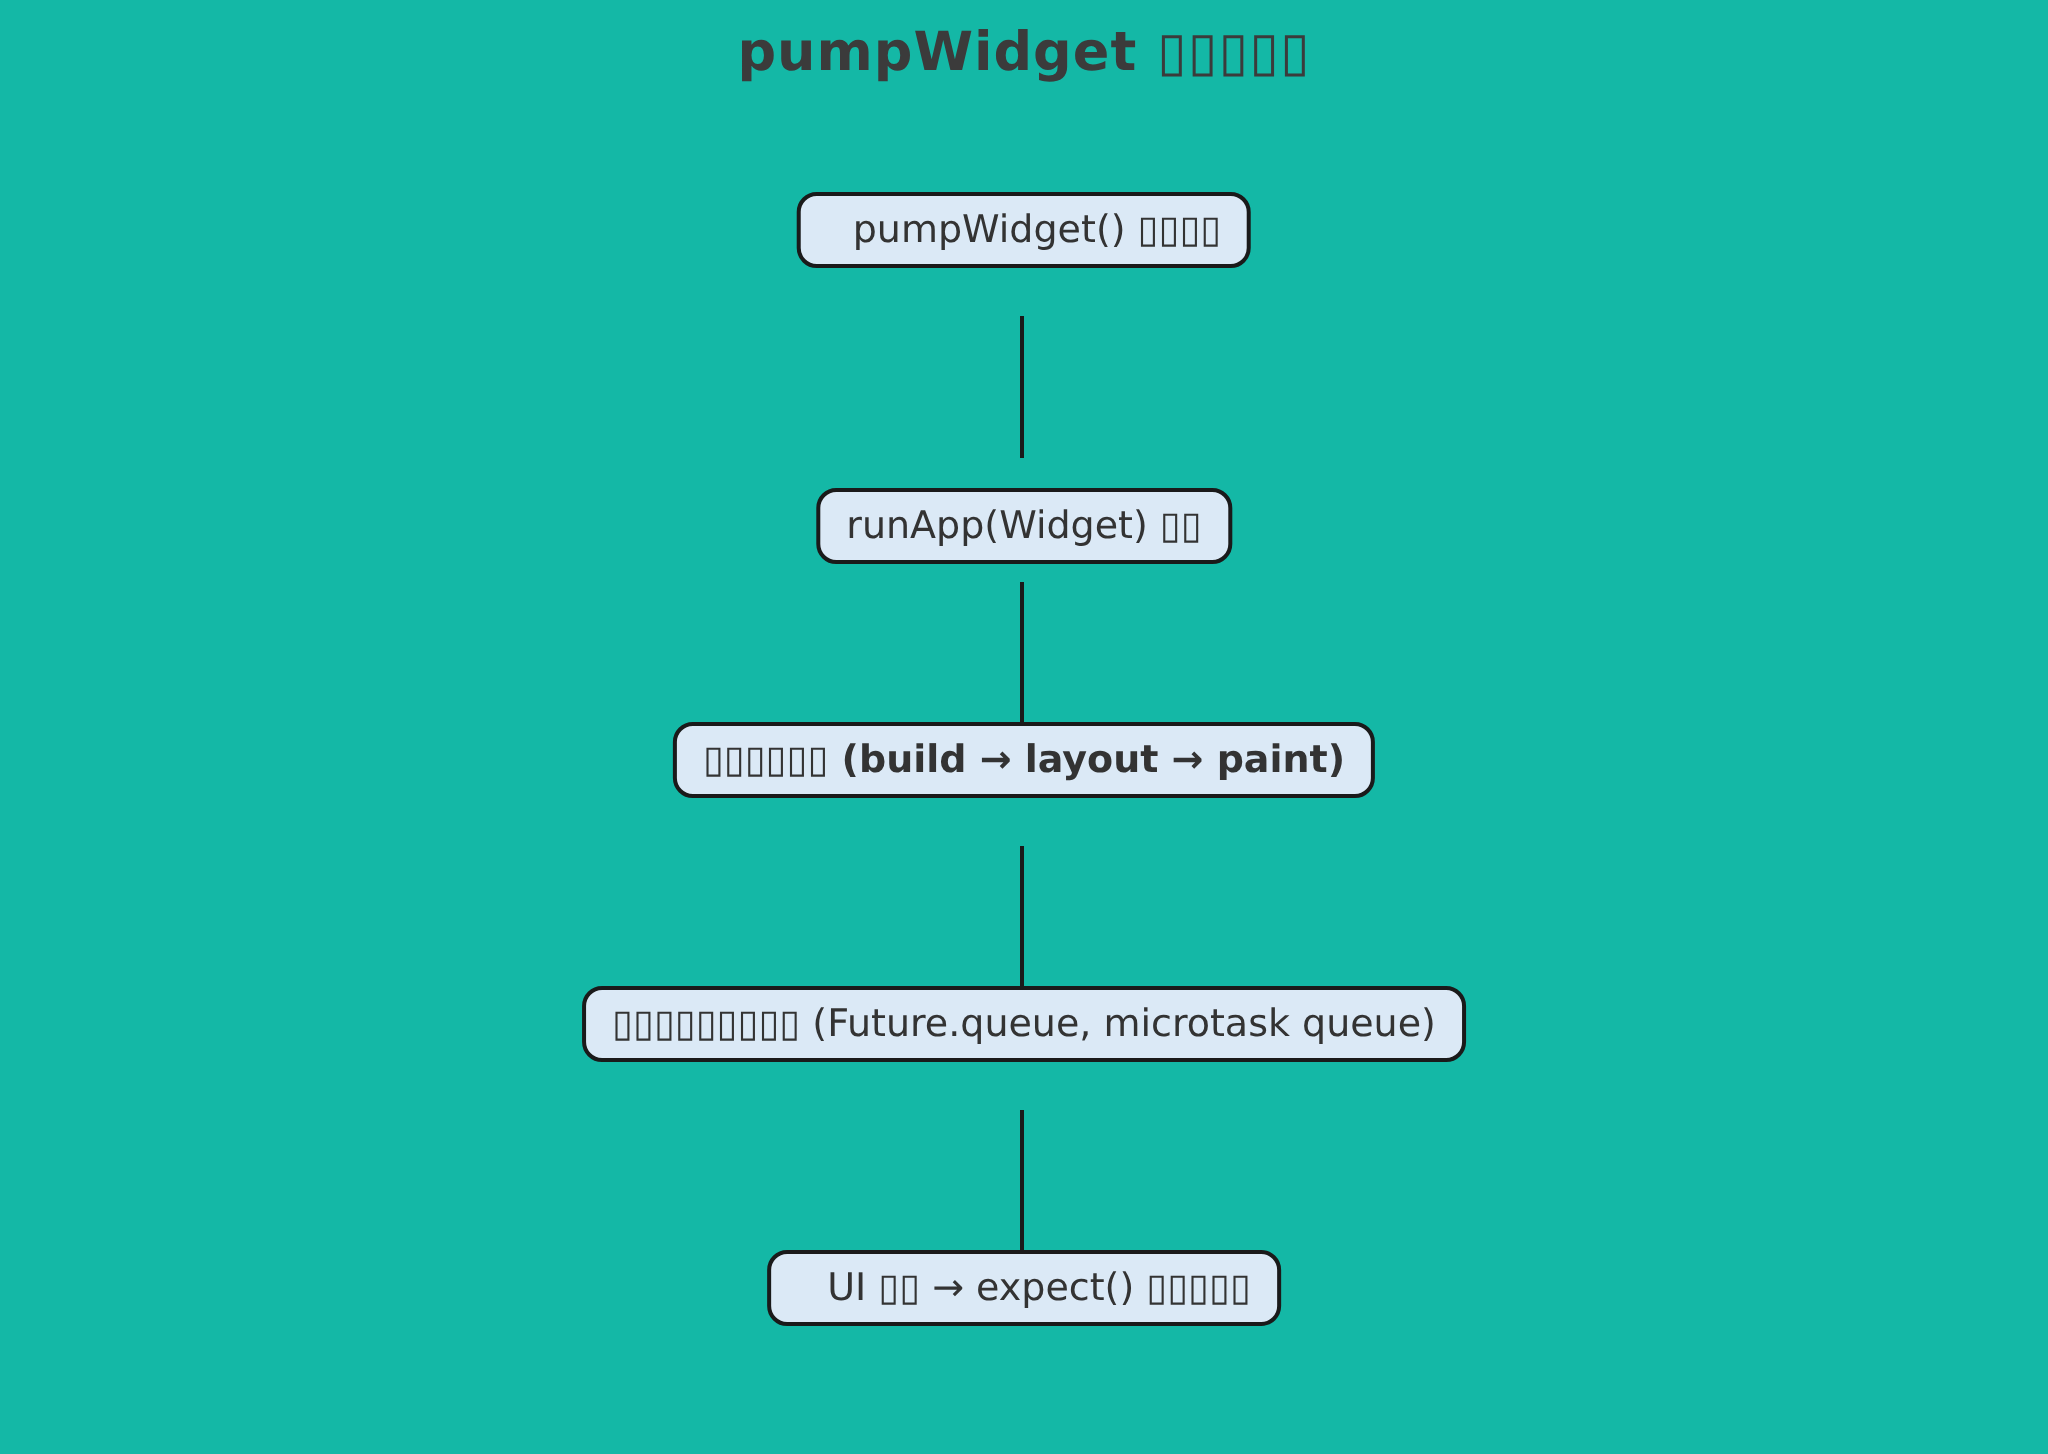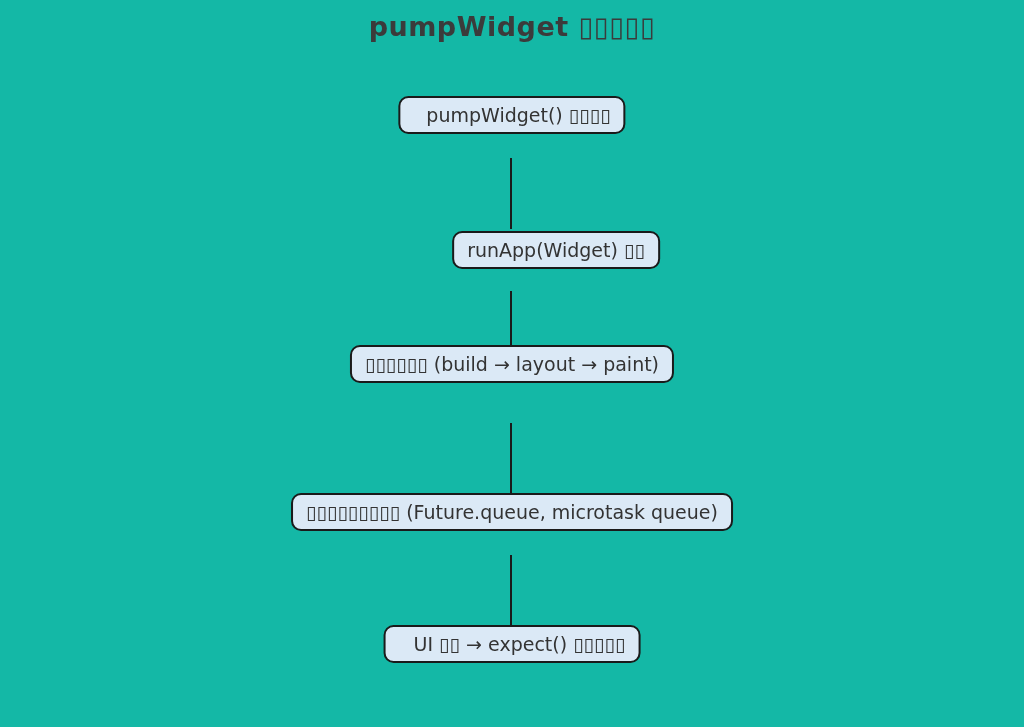--- a/index.html
+++ b/index.html
@@ -35,22 +35,22 @@
     background: #dbe9f6;
     border: 2px solid #1a1a1a;
     border-radius: 10px;
     padding: 4px 13px;
     font-size: 19px;
     line-height: 26px;
     color: #333333;
     text-align: center;
   }
   .node-1 { top: 96px; padding-left: 26px; }
-  .node-2 { top: 231px; margin-left: 44px; }
-  .node-3 { top: 345px; }
+  .node-2 { top: 244px; }
+  .node-3 { top: 361px; font-weight: bold; }
   .node-4 { top: 493px; }
   .node-5 { top: 625px; padding-left: 28px; }
   .connector {
     position: absolute;
     left: 510px;
     width: 2px;
     background: #1a1a1a;
   }
   .c-1 { top: 158px; height: 71px; }
   .c-2 { top: 291px; height: 70px; }

